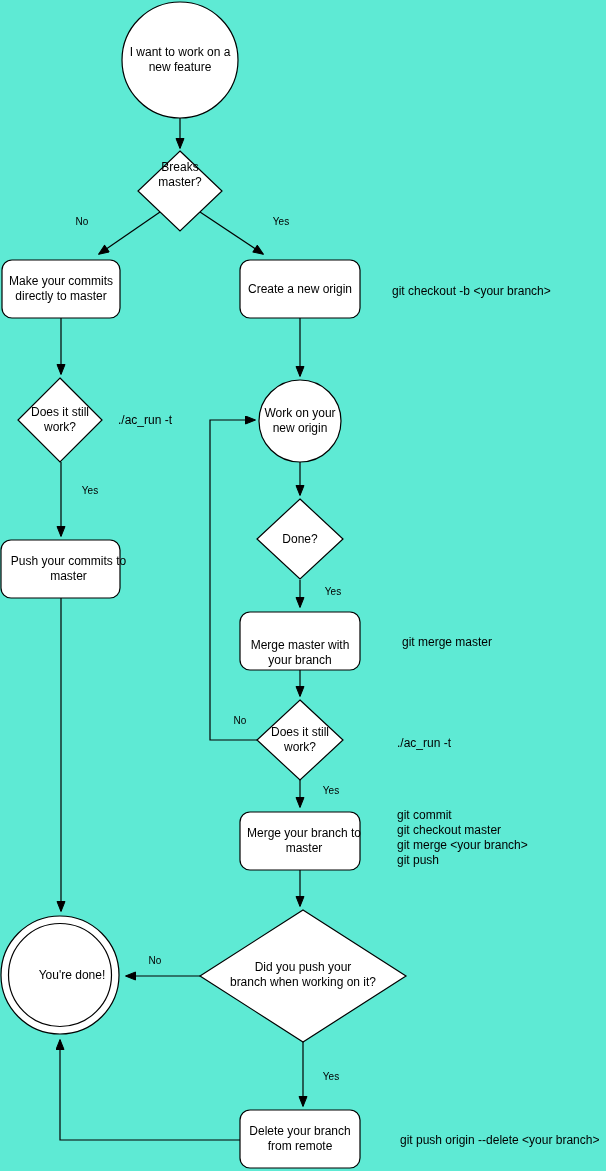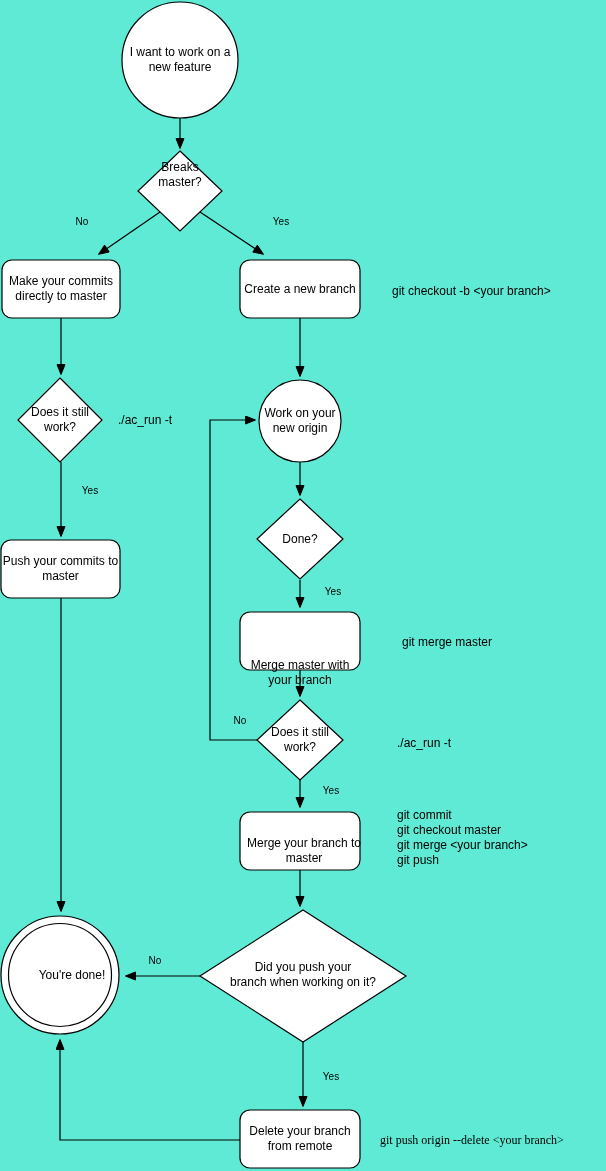--- a/index.html
+++ b/index.html
@@ -66,46 +66,46 @@
   </div>
   <div class="lbl" style="left:145px;top:155px;width:70px;height:40px;">
     <span>Breaks</span>
     <span>master?</span>
   </div>
   <div class="lbl" style="left:4px;top:264px;width:114px;height:50px;">
     <span>Make your commits</span>
     <span>directly to master</span>
   </div>
   <div class="lbl" style="left:241px;top:264px;width:118px;height:50px;">
-    <span>Create a new branch</span>
+    <span>Create a new origin</span>
   </div>
   <div class="lbl" style="left:20px;top:400px;width:80px;height:40px;">
     <span>Does it still</span>
     <span>work?</span>
   </div>
   <div class="lbl" style="left:255px;top:401px;width:90px;height:40px;">
     <span>Work on your</span>
     <span>new origin</span>
   </div>
-  <div class="lbl" style="left:1px;top:544px;width:119px;height:50px;">
+  <div class="lbl" style="left:9px;top:544px;width:119px;height:50px;">
     <span>Push your commits to</span>
     <span>master</span>
   </div>
   <div class="lbl" style="left:260px;top:524px;width:80px;height:30px;">
     <span>Done?</span>
   </div>
-  <div class="lbl" style="left:242px;top:648px;width:116px;height:50px;">
+  <div class="lbl" style="left:242px;top:628px;width:116px;height:50px;">
     <span>Merge master with</span>
     <span>your branch</span>
   </div>
   <div class="lbl" style="left:260px;top:720px;width:80px;height:40px;">
     <span>Does it still</span>
     <span>work?</span>
   </div>
-  <div class="lbl" style="left:241px;top:816px;width:126px;height:50px;justify-content:flex-end;">
+  <div class="lbl" style="left:241px;top:816px;width:126px;height:50px;">
     <span>Merge your branch to</span>
     <span>master</span>
   </div>
   <div class="lbl" style="left:218px;top:953px;width:170px;height:44px;">
     <span>Did you push your</span>
     <span>branch when working on it?</span>
   </div>
   <div class="lbl" style="left:10px;top:960px;width:100px;height:30px;margin-left:12px;">
     <span>You're done!</span>
   </div>
@@ -126,15 +126,15 @@
   <div class="ann" style="left:392px;top:291px;">git checkout -b &lt;your branch&gt;</div>
   <div class="ann" style="left:118px;top:420px;">./ac_run -t</div>
   <div class="ann" style="left:402px;top:642px;">git merge master</div>
   <div class="ann" style="left:397px;top:743px;">./ac_run -t</div>
   <div class="annblock" style="left:397px;top:808px;">
     <span>git commit</span>
     <span>git checkout master</span>
     <span>git merge &lt;your branch&gt;</span>
     <span>git push</span>
   </div>
-  <div class="ann" style="left:380px;top:1140px;font-family:Liberation Serif, serif;">git push origin --delete &lt;your branch&gt;</div>
+  <div class="ann" style="left:400px;top:1140px;">git push origin --delete &lt;your branch&gt;</div>
 
 </div>
 
 </body></html>

